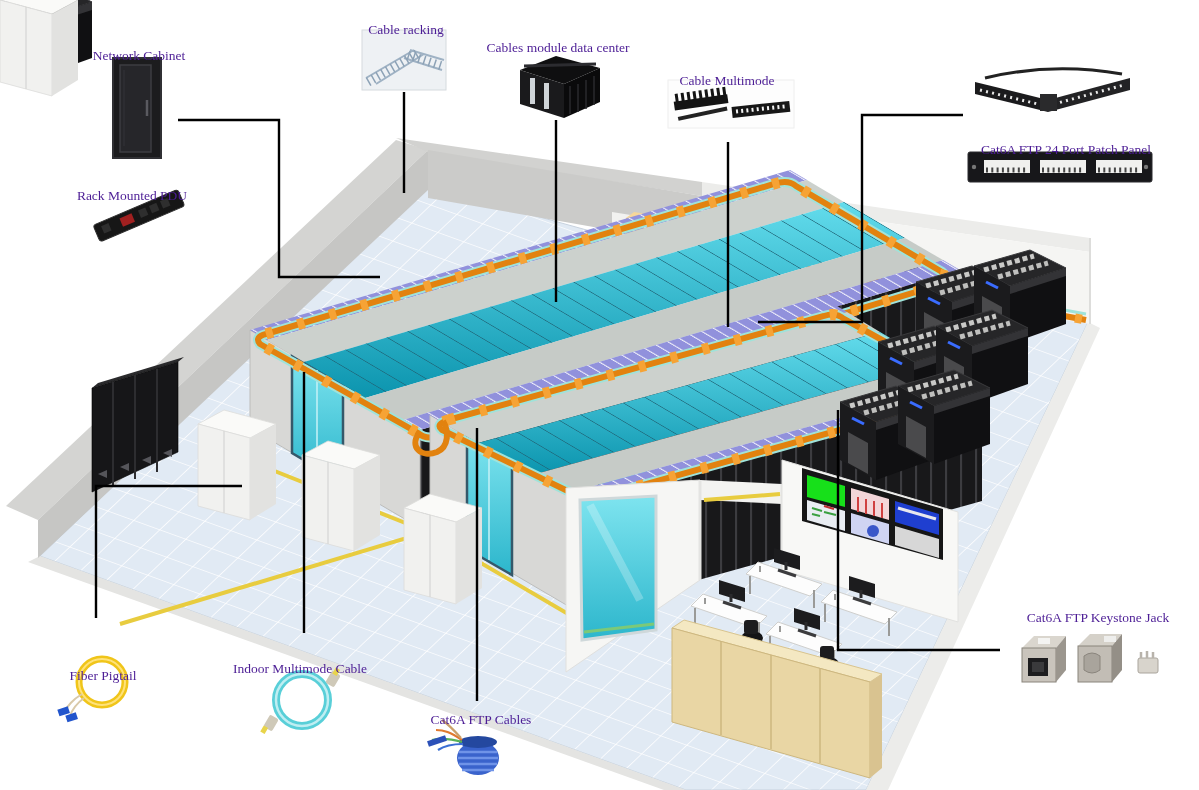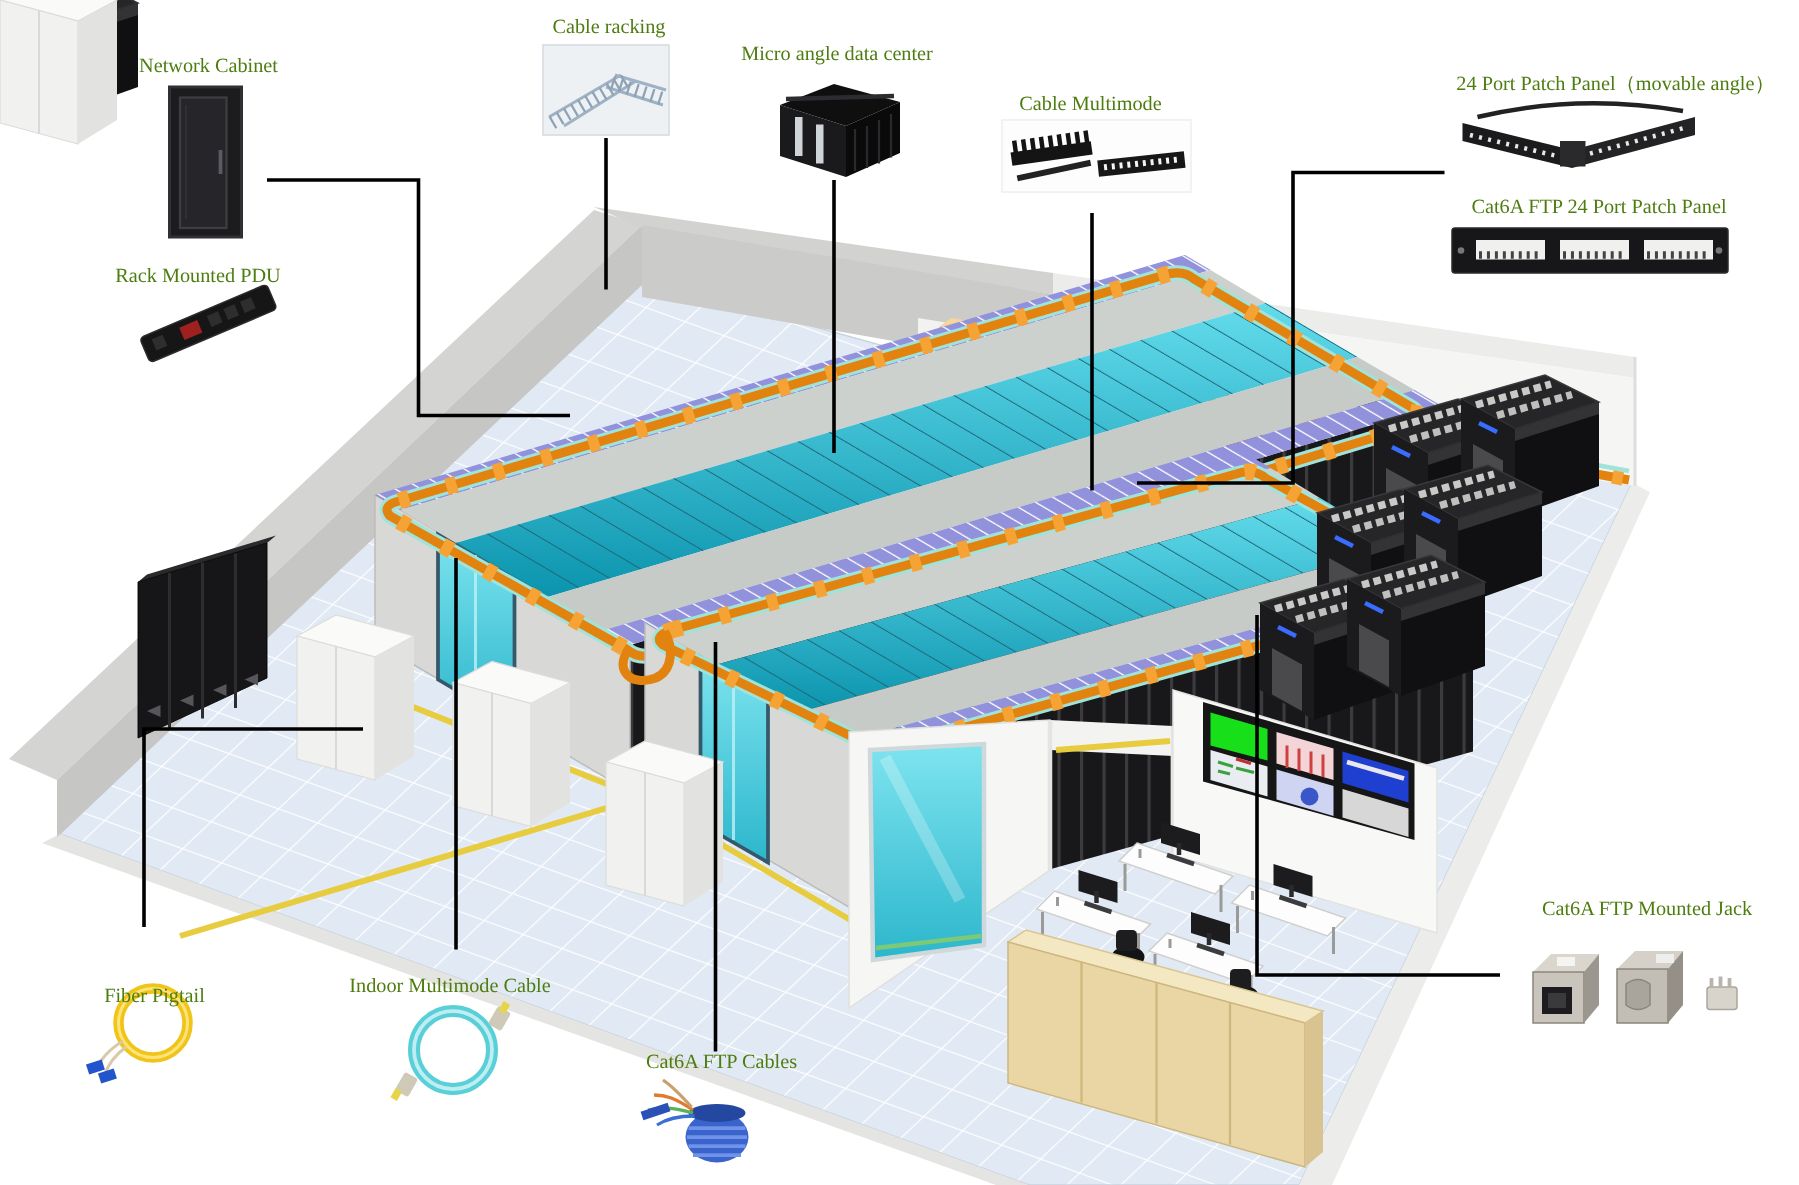--- a/index.html
+++ b/index.html
@@ -1,19 +1,19 @@
 <!DOCTYPE html>
 <html><head>
 <meta charset="utf-8">
 <style>
   html,body{margin:0;padding:0;background:#ffffff;}
   #stage{position:relative;width:1199px;height:790px;background:#ffffff;overflow:hidden;
          font-family:"Liberation Serif", "DejaVu Serif", serif;}
   #scene{position:absolute;left:0;top:0;}
-  .lbl{position:absolute;font-size:13.5px;color:#4d7c0f;white-space:nowrap;transform:translateX(-50%);}
+  .lbl{position:absolute;font-size:13.5px;color:#4c1d95;white-space:nowrap;transform:translateX(-50%);margin-top:12px;}
   #lbl-network-cabinet{left:139px;top:36px;}
   #lbl-cable-racking{left:406px;top:10px;}
   #lbl-micro-module{left:558px;top:28px;}
   #lbl-cable-management{left:727px;top:61px;}
   #lbl-panel-angled{left:1077px;top:47px;}
   #lbl-panel-cat6a{left:1066px;top:130px;}
   #lbl-rack-pdu{left:132px;top:176px;}
   #lbl-fiber-pigtail{left:103px;top:656px;}
   #lbl-indoor-multimode{left:300px;top:649px;}
   #lbl-cat6a-cables{left:481px;top:700px;}
@@ -361,23 +361,22 @@
   <path d="M1084,656 q8,-6 16,0 l0,14 q-8,6 -16,0 z" fill="#a9a49c" stroke="#8a857d"></path>
   <polygon points="1112,646 1122,634 1122,670 1112,682" fill="#948f87"></polygon>
   <rect x="1104" y="636" width="12" height="6" fill="#eeeeec"></rect>
   <rect x="1138" y="658" width="20" height="15" rx="2" fill="#d8d4cc" stroke="#aaa59d"></rect>
   <path d="M1141,658 v-6 M1147,658 v-7 M1153,658 v-6" stroke="#b8b3ab" stroke-width="2.5"></path>
 </g>
 </svg>
 
 <div class="lbl" id="lbl-network-cabinet">Network Cabinet</div>
 <div class="lbl" id="lbl-cable-racking">Cable racking</div>
-<div class="lbl" id="lbl-micro-module">Micro angle data center</div>
+<div class="lbl" id="lbl-micro-module">Cables module data center</div>
 <div class="lbl" id="lbl-cable-management">Cable Multimode</div>
-<div class="lbl" id="lbl-panel-angled">24 Port Patch Panel（movable angle）</div>
 <div class="lbl" id="lbl-panel-cat6a">Cat6A FTP 24 Port Patch Panel</div>
 <div class="lbl" id="lbl-rack-pdu">Rack Mounted PDU</div>
 <div class="lbl" id="lbl-fiber-pigtail">Fiber Pigtail</div>
 <div class="lbl" id="lbl-indoor-multimode">Indoor Multimode Cable</div>
 <div class="lbl" id="lbl-cat6a-cables">Cat6A FTP Cables</div>
-<div class="lbl" id="lbl-keystone">Cat6A FTP Mounted Jack</div>
+<div class="lbl" id="lbl-keystone">Cat6A FTP Keystone Jack</div>
 
 </div>
 
 </body></html>

